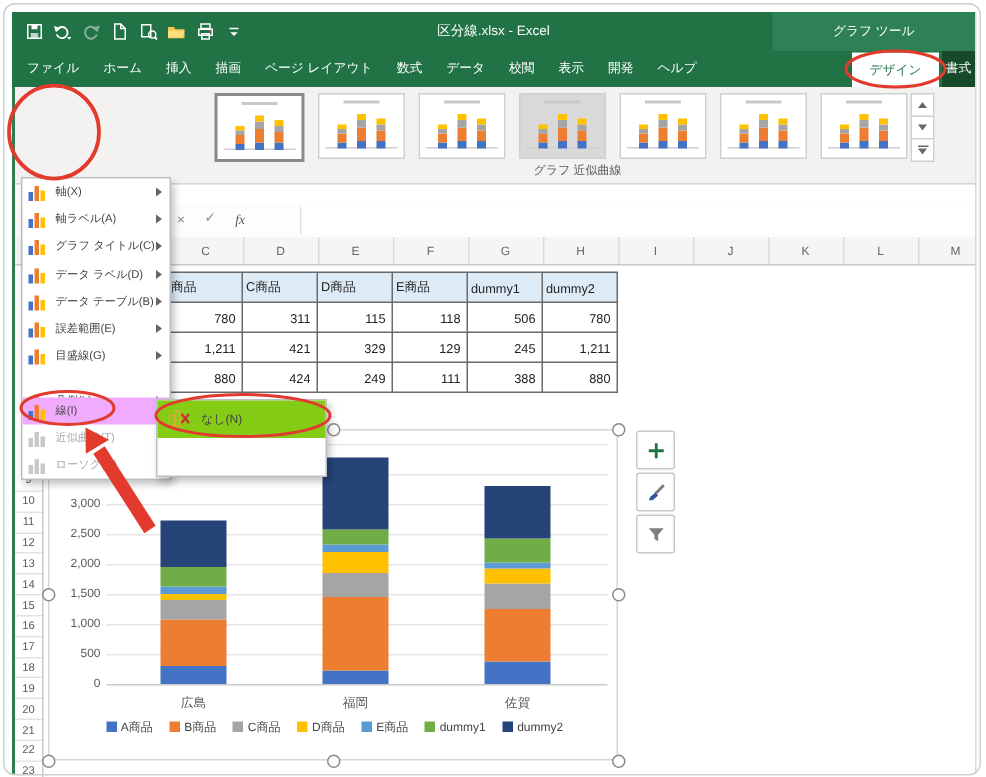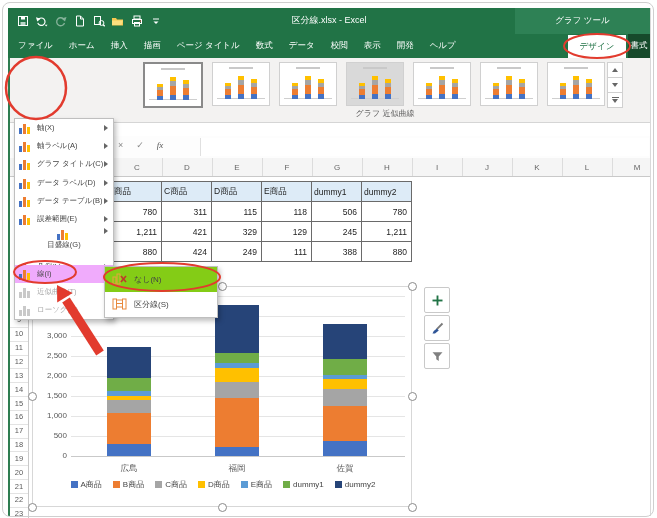--- a/index.html
+++ b/index.html
@@ -154,21 +154,21 @@
       </div>
     </div>
 
   <div id="tabrow" class="abs"></div>
   <div id="fmt-dark" class="abs"></div>
   <div id="main-tabs" class="abs">
       <div class="tab">ファイル</div>
       <div class="tab">ホーム</div>
       <div class="tab">挿入</div>
       <div class="tab">描画</div>
-      <div class="tab">ページ タイトル</div>
+      <div class="tab">ページ レイアウト</div>
       <div class="tab">数式</div>
       <div class="tab">データ</div>
       <div class="tab">校閲</div>
       <div class="tab">表示</div>
       <div class="tab">開発</div>
       <div class="tab">ヘルプ</div>
     </div>
   <div id="tab-design" class="abs tab-design">デザイン</div>
   <div id="tab-format" class="abs">書式</div>
 
@@ -501,21 +501,21 @@
       </div>
       <div class="mi" style="top: 91px;">
         <div class="mi-icon">
           <div class="mi-bar" style="left: 0px; height: 6px; background: rgb(68, 114, 196);"></div>
           <div class="mi-bar" style="left: 4px; height: 10px; background: rgb(237, 125, 49);"></div>
           <div class="mi-bar" style="left: 8px; height: 7px; background: rgb(255, 192, 0);"></div>
         </div>
         <div>誤差範囲(E)</div>
         <div class="mi-arrow"></div>
       </div>
-      <div class="mi" style="top: 109.2px; flex-direction: column;">
+      <div class="mi" style="top: 109.2px;">
         <div class="mi-icon">
           <div class="mi-bar" style="left: 0px; height: 6px; background: rgb(68, 114, 196);"></div>
           <div class="mi-bar" style="left: 4px; height: 10px; background: rgb(237, 125, 49);"></div>
           <div class="mi-bar" style="left: 8px; height: 7px; background: rgb(255, 192, 0);"></div>
         </div>
         <div>目盛線(G)</div>
         <div class="mi-arrow"></div>
       </div>
       <div class="mi" style="top: 127.4px; margin-top: 12px;">
         <div class="mi-icon">
@@ -556,30 +556,20 @@
     </div>
   <div id="submenu" class="abs">
       <div class="smi hl" style="top: 0px;">
         <div><svg width="15" height="13" viewBox="0 0 15 13">
             <rect x="1" y="5" width="3" height="7" fill="none" stroke="#E8A33D"></rect>
             <rect x="5" y="2" width="3" height="10" fill="none" stroke="#E8A33D"></rect>
             <line x1="9" y1="4" x2="14" y2="10" stroke="#C0392B" stroke-width="1.6"></line>
             <line x1="14" y1="4" x2="9" y2="10" stroke="#C0392B" stroke-width="1.6"></line>
           </svg></div>
         <div>なし(N)</div>
-      </div>
-      <div class="smi" style="top: 25px;">
-        <div><svg width="15" height="13" viewBox="0 0 15 13">
-            <rect x="1" y="2" width="3.5" height="10" fill="none" stroke="#E8883B"></rect>
-            <rect x="10.5" y="2" width="3.5" height="10" fill="none" stroke="#E8883B"></rect>
-            <line x1="4.5" y1="3" x2="10.5" y2="3" stroke="#E8883B"></line>
-            <line x1="4.5" y1="6.5" x2="10.5" y2="6.5" stroke="#E8883B"></line>
-            <line x1="4.5" y1="10" x2="10.5" y2="10" stroke="#E8883B"></line>
-          </svg></div>
-        <div>区分線(S)</div>
       </div>
     </div>
 
   <svg id="annot" class="abs">
     <ellipse cx="36" cy="88" rx="30" ry="31" fill="none" stroke="#E23B2E" stroke-width="2.5"></ellipse>
     <ellipse cx="597" cy="46" rx="33" ry="12" fill="none" stroke="#E23B2E" stroke-width="2"></ellipse>
     <ellipse cx="45" cy="272" rx="31" ry="11" fill="none" stroke="#E23B2E" stroke-width="2"></ellipse>
     <ellipse cx="162" cy="277" rx="58" ry="14" fill="none" stroke="#E23B2E" stroke-width="2"></ellipse>
     <line x1="100" y1="353" x2="66" y2="300" stroke="#E23B2E" stroke-width="9"></line>
     <polygon points="57,285 72.6,293.1 57.2,302.5" fill="#E23B2E"></polygon>

